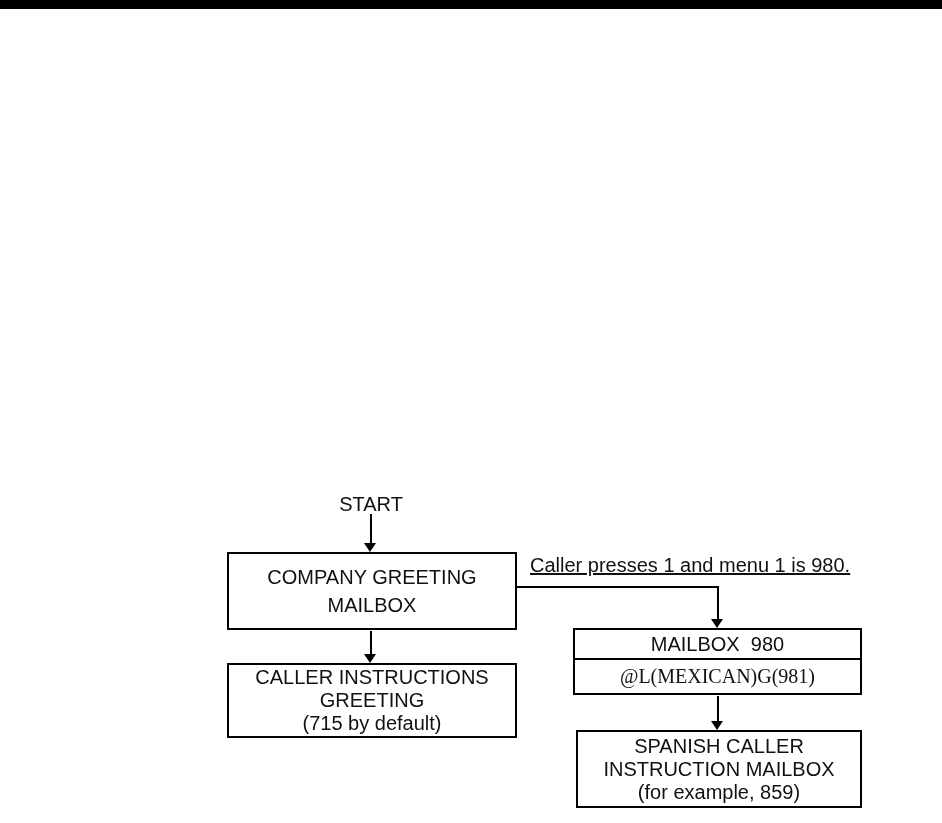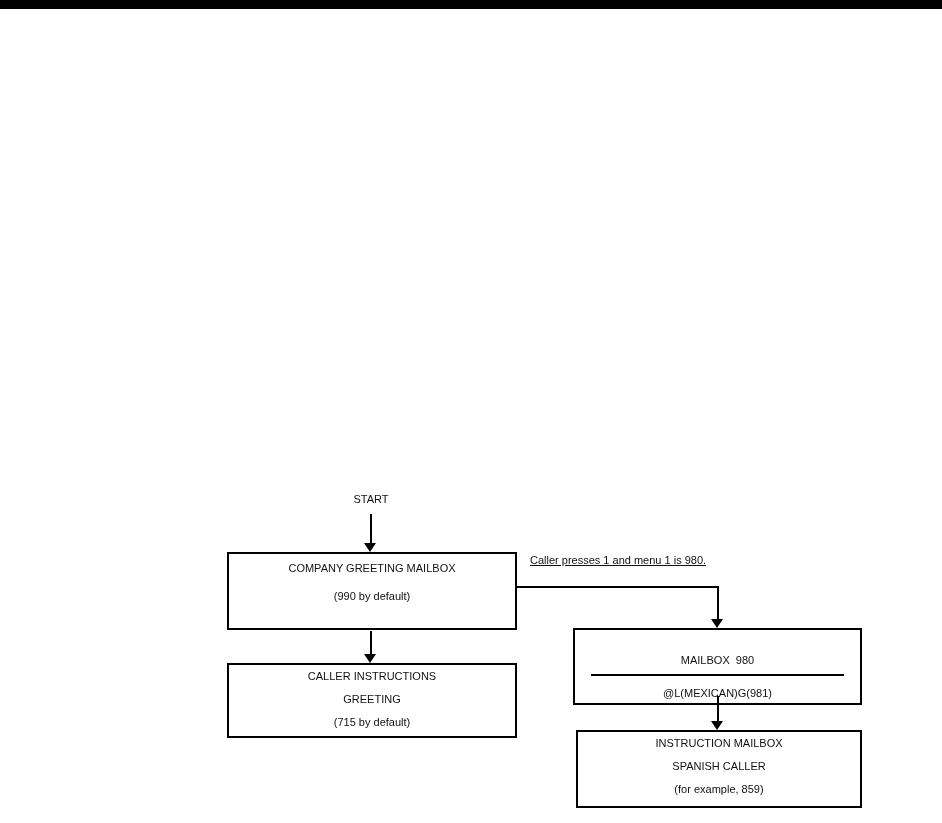--- a/index.html
+++ b/index.html
@@ -6,21 +6,21 @@
     margin: 0;
     padding: 0;
     background: #ffffff;
   }
   .canvas {
     position: relative;
     width: 942px;
     height: 823px;
     background: #ffffff;
     font-family: "Liberation Sans", sans-serif;
-    font-size: 11px;
+    font-size: 20px;
     color: #111111;
     overflow: hidden;
   }
   .topbar {
     position: absolute;
     left: 0; top: 0;
     width: 942px; height: 9px;
     background: #000000;
   }
   .label {
@@ -38,21 +38,21 @@
     text-align: left;
     text-decoration: underline;
   }
   .box {
     position: absolute;
     border: 2px solid #000000;
     background: #ffffff;
     box-sizing: border-box;
     display: flex;
     flex-direction: column;
-    justify-content: flex-start;
+    justify-content: center;
     align-items: center;
     text-align: center;
   }
   .box .bline {
     line-height: 23px;
   }
   .company-box {
     left: 227px; top: 552px;
     width: 290px; height: 78px;
   }
@@ -60,38 +60,39 @@
   .caller-box {
     left: 227px; top: 663px;
     width: 290px; height: 75px;
   }
   .spanish-box {
     left: 576px; top: 730px;
     width: 286px; height: 78px;
   }
   .mailbox980-box {
     left: 573px; top: 628px;
-    width: 289px; height: 77px;
+    width: 289px; height: 67px;
     display: block;
-    padding: 16px;
+    padding: 0;
   }
   .mailbox980-box .cell {
     display: flex;
     justify-content: center;
     align-items: center;
     text-align: center;
     box-sizing: border-box;
   }
   .mailbox980-box .cell-top {
     height: 28px;
     white-space: pre;
   }
   .mailbox980-box .cell-bottom {
     height: 35px;
     border-top: 2px solid #000000;
+    font-family: Liberation Serif, serif;
   }
   .vline {
     position: absolute;
     width: 2px;
     background: #000000;
   }
   .hline {
     position: absolute;
     height: 2px;
     background: #000000;
@@ -120,21 +121,20 @@
 <div class="canvas">
 
   <div class="topbar"></div>
 
   <div class="label start-label">START</div>
   <div class="vline start-line"></div>
   <div class="arrowhead-down start-head"></div>
 
   <div class="box company-box">
     <div class="bline">COMPANY GREETING MAILBOX</div>
-    <div class="bline">(990 by default)</div>
   </div>
 
   <div class="label edge-label">Caller presses 1 and menu 1 is 980.</div>
   <div class="hline branch-hline"></div>
   <div class="vline branch-vline"></div>
   <div class="arrowhead-down branch-head"></div>
 
   <div class="box mailbox980-box">
     <div class="cell cell-top">MAILBOX  980</div>
     <div class="cell cell-bottom">@L(MEXICAN)G(981)</div>
@@ -146,18 +146,18 @@
   <div class="box caller-box">
     <div class="bline">CALLER INSTRUCTIONS</div>
     <div class="bline">GREETING</div>
     <div class="bline">(715 by default)</div>
   </div>
 
   <div class="vline mailbox-spanish-line"></div>
   <div class="arrowhead-down mailbox-spanish-head"></div>
 
   <div class="box spanish-box">
+    <div class="bline">SPANISH CALLER</div>
     <div class="bline">INSTRUCTION MAILBOX</div>
-    <div class="bline">SPANISH CALLER</div>
     <div class="bline">(for example, 859)</div>
   </div>
 
 </div>
 
 </body></html>

